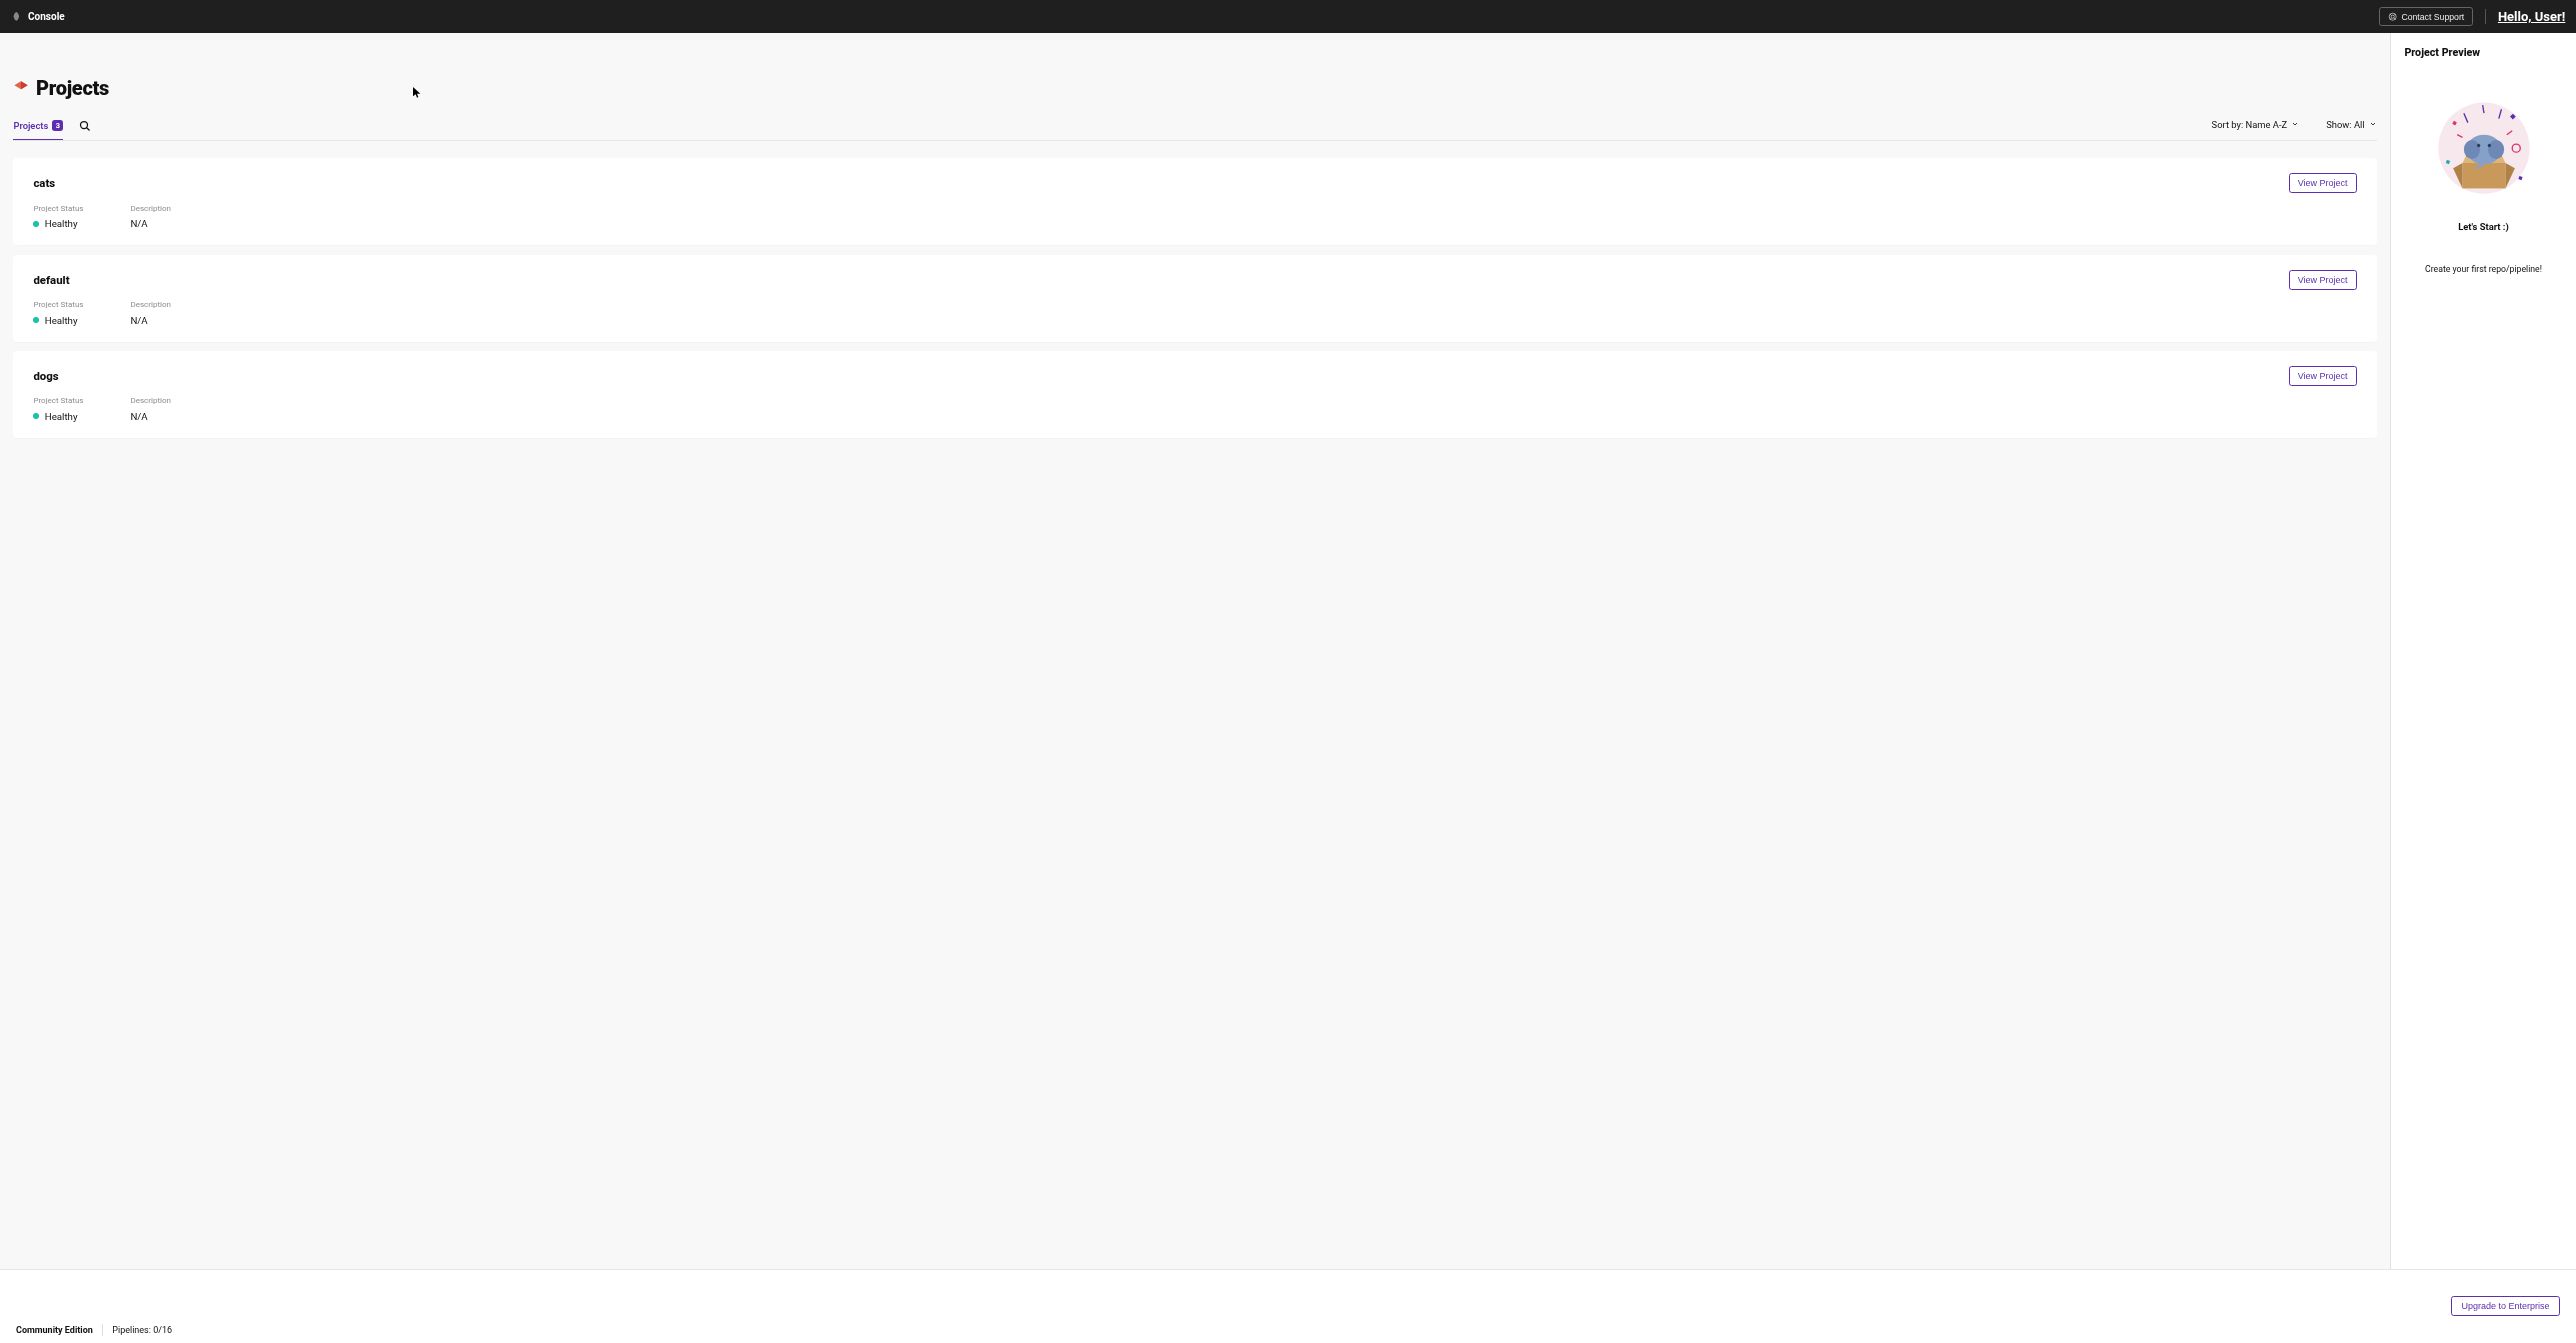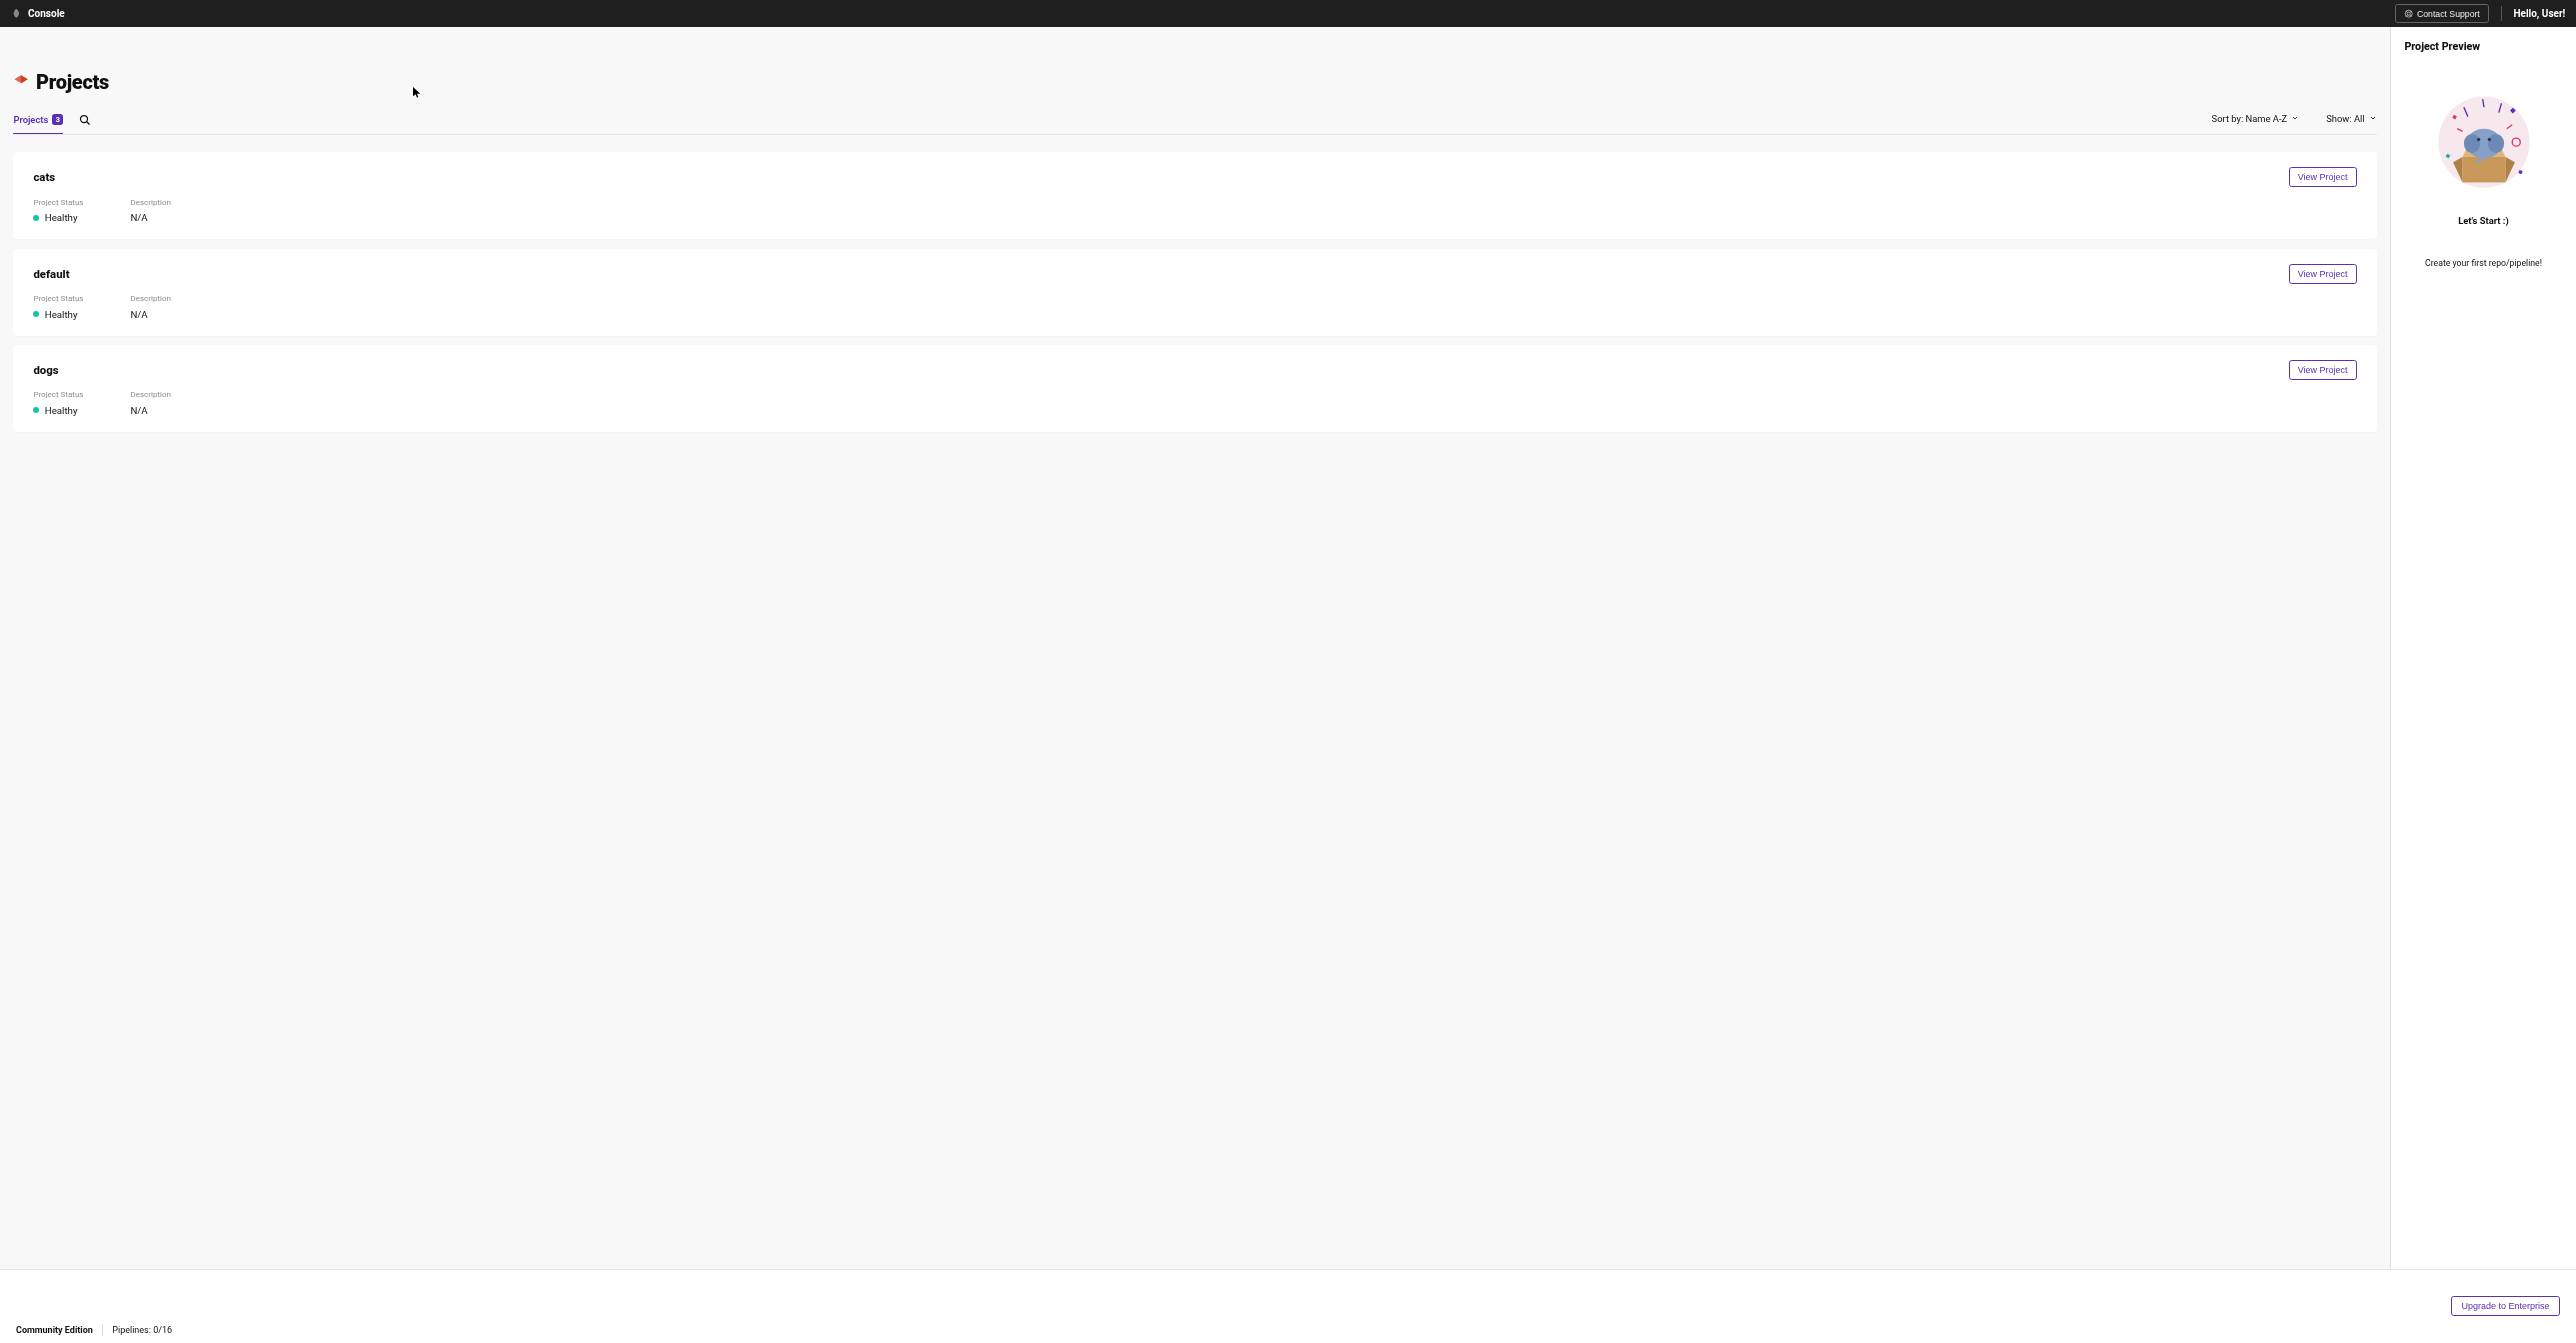--- a/index.html
+++ b/index.html
@@ -14,34 +14,34 @@
     min-height: 100vh;
   }
 
   
   .topbar {
     background: #1f1f1f;
     color: #fff;
     display: flex;
     align-items: center;
     justify-content: space-between;
-    height: 27px;
+    height: 33px;
     padding: 0 10.7px;
   }
   .topbar-left { display: flex; align-items: center; gap: 5.4px; }
   .brand-icon { width: 12px; height: 12px; display:flex; align-items:center; justify-content:center;}
   .brand-name { font-weight: 700; font-size: 10px; color:#fff;}
   .topbar-right { display: flex; align-items: center; gap: 12px; }
   .support-btn {
     border: 0.7px solid #666; color: #eee; background: transparent;
     padding: 3.4px 8px; border-radius: 2.7px; font-size: 8.7px;
     display: flex; align-items: center; gap: 4px; cursor: pointer;
   }
   .vdiv { width:0.7px; height:14.8px; background:#555;}
-  .hello { font-weight:700; font-size:10px; color:#fff;}
+  .hello { font-weight:700; font-size:13px; color:#fff;text-decoration:underline;}
 
   
   .main { flex: 1; display: flex; min-height: 0; }
   .content { flex: 1; padding: 16px 13.4px 20px 13.4px; overflow:auto; }
   .preview-panel {
     width: 186px; border-left: 0.7px solid #e1e1e5; background:#fff;
     padding: 13.4px; display:flex; flex-direction:column; gap:12px;
   }
   .preview-title { font-weight:800; font-size:10.7px; }
   .preview-illustration { display:flex; justify-content:center; padding-top:29.5px;}

